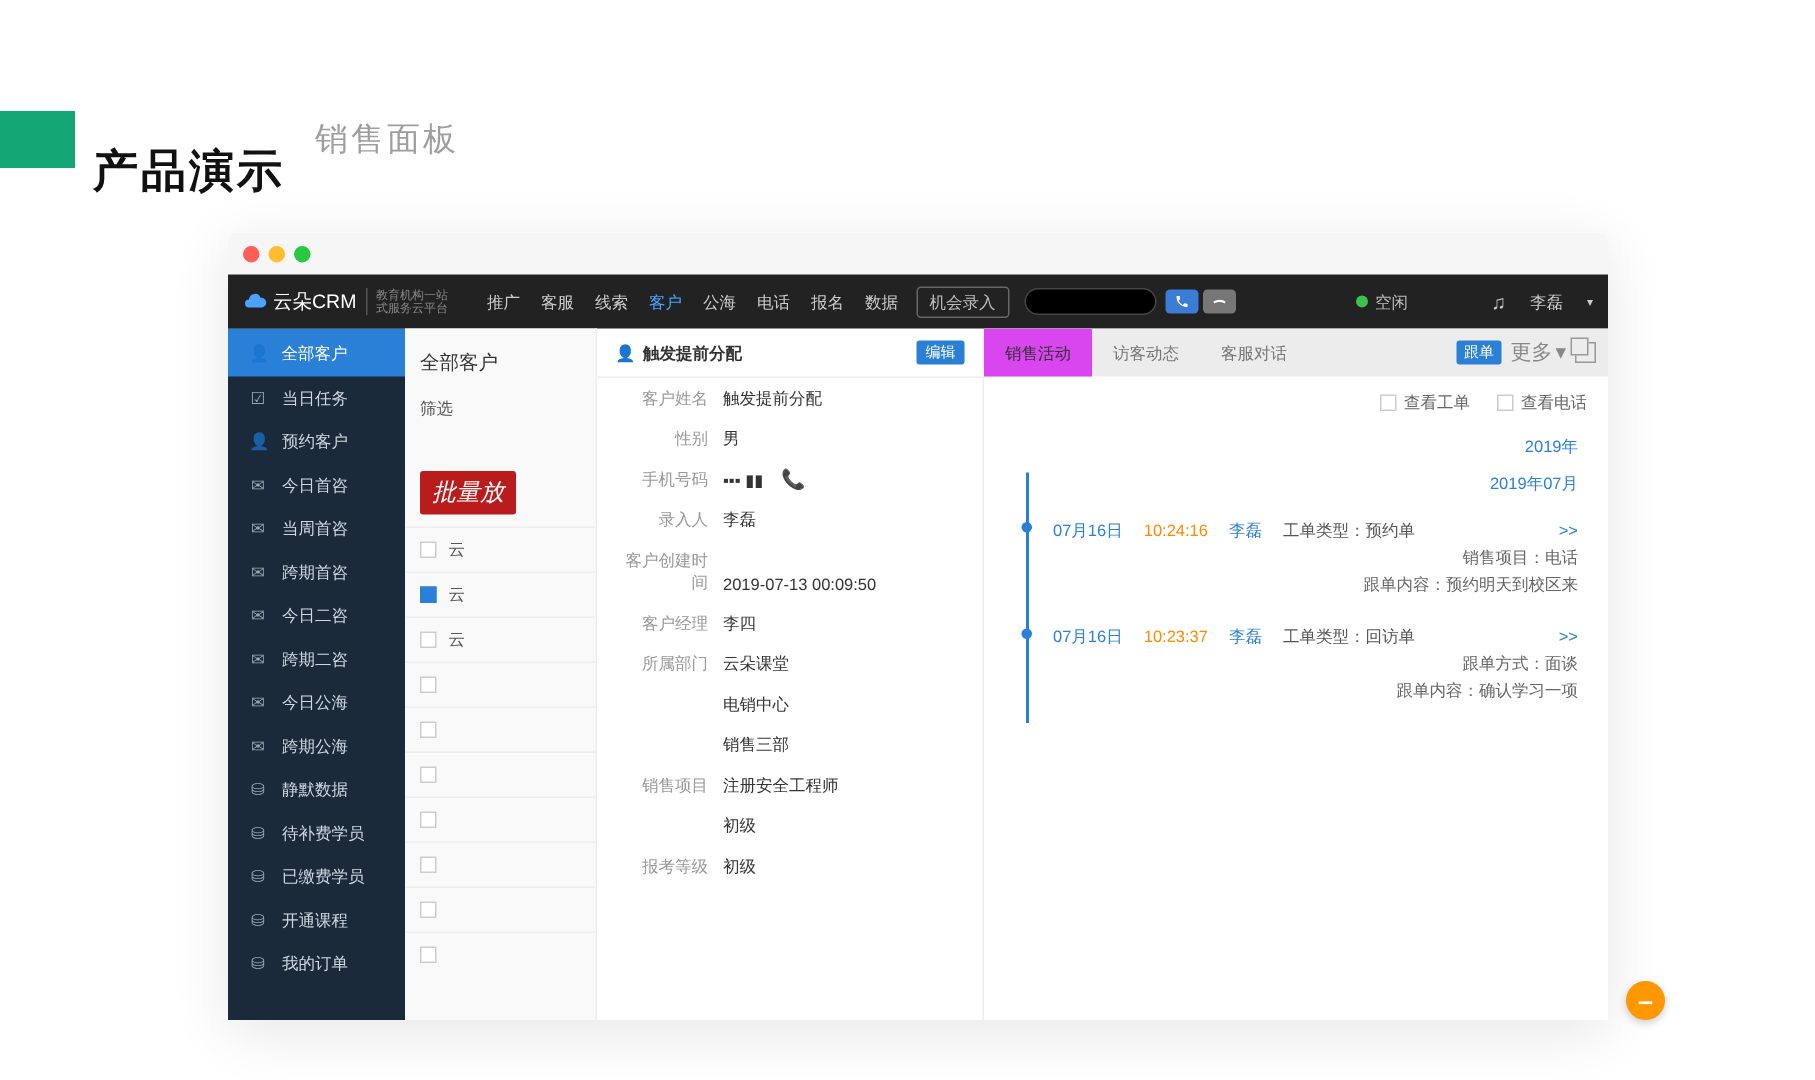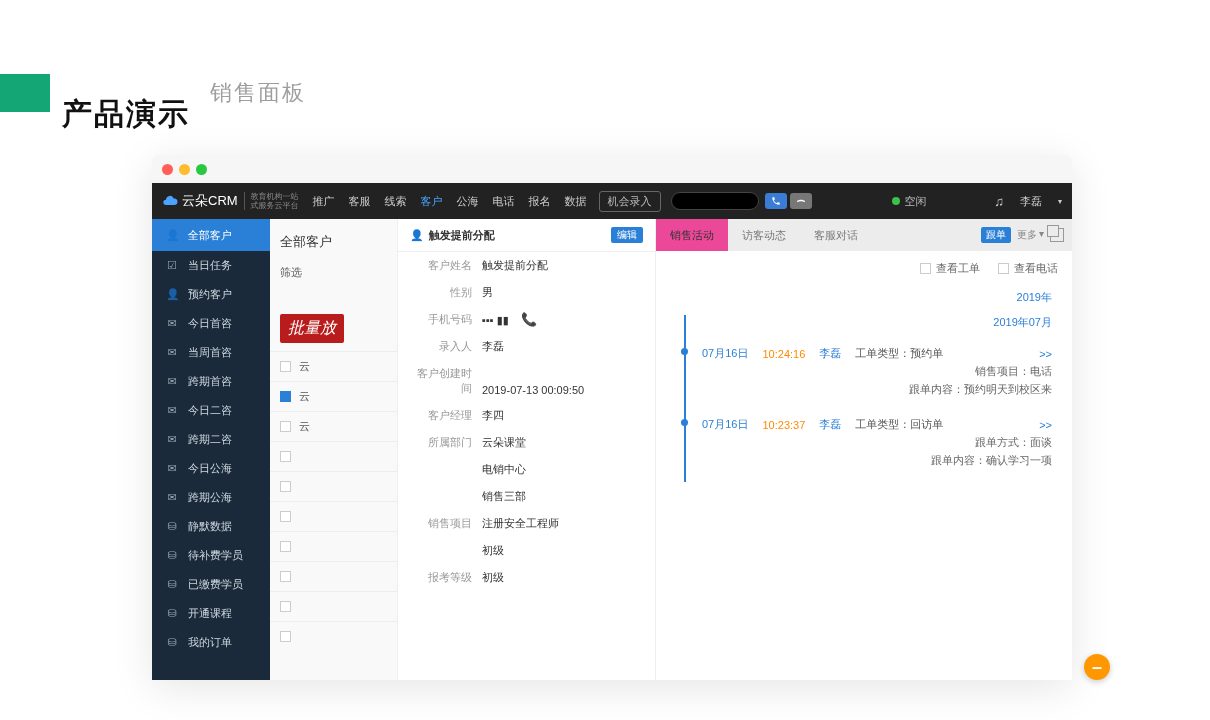--- a/index.html
+++ b/index.html
@@ -17,21 +17,21 @@
 .dot { width: 11px; height: 11px; border-radius: 50%; }
 .dot.red { background: #ff5f57; }
 .dot.yellow { background: #febc2e; }
 .dot.green { background: #28c840; }
 
 
 .topnav { height: 36px; background: #222; display: flex; align-items: center; color: #bbb; font-size: 11px; position: relative; }
 .logo-wrap { display: flex; align-items: center; padding: 0 10px; gap: 6px; }
 .logo { color: #fff; font-size: 13px; display: flex; align-items: center; gap: 4px; }
 .logo-tag { font-size: 8px; line-height: 9px; color: #888; border-left: 1px solid #555; padding-left: 6px; }
-.nav-items { display: flex; gap: 14px; margin-left: 4px; }
+.nav-items { display: flex; gap: 14px; margin-left: 16px; }
 .nav-item { cursor: pointer; color: #ccc; }
 .nav-item.active { color: #4aa3ff; }
 .opportunity-btn { border: 1px solid #666; border-radius: 3px; padding: 2px 8px; margin-left: 12px; cursor: pointer; }
 .input-pill { width: 88px; height: 18px; background: #000; border: 1px solid #444; border-radius: 9px; margin-left: 10px; }
 .call-btns { display: flex; gap: 3px; margin-left: 6px; }
 .cb { width: 22px; height: 16px; border-radius: 3px; display: flex; align-items: center; justify-content: center; font-size: 10px; }
 .cb.blue { background: #3b7cd4; color: #fff; }
 .cb.grey { background: #777; color: #fff; }
 .status { display: flex; align-items: center; gap: 5px; margin-left: 80px; }
 .status-dot { width: 8px; height: 8px; border-radius: 50%; background: #3cc24a; }
@@ -62,24 +62,24 @@
 .edit-btn { background: #2a7fd6; color: #fff; font-size: 10px; padding: 1px 6px; border-radius: 2px; cursor: pointer; }
 .drow { display: flex; padding: 6px 12px; align-items: flex-end; }
 .dlabel { width: 72px; text-align: right; color: #999; font-size: 11px; padding-right: 10px; }
 .dval { color: #333; }
 .phone-ico { color: #3cc24a; margin-left: 12px; font-size: 13px; }
 
 
 .activity { flex: 1; background: #fff; font-size: 11px; overflow: hidden; }
 .act-tabs { height: 32px; background: #ececec; display: flex; align-items: stretch; position: relative; }
 .act-tab { padding: 0 14px; display: flex; align-items: center; color: #777; cursor: pointer; }
-.act-tab.active { background: #ec4899; color: #333; }
+.act-tab.active { background: #d946ef; color: #333; }
 .act-right { position: absolute; right: 8px; display: flex; align-items: center; gap: 6px; height: 100%; }
 .tag-btn { background: #2a7fd6; color: #fff; padding: 1px 5px; border-radius: 2px; font-size: 10px; }
-.more-btn { color: #888; font-size: 10px; display: flex; align-items: flex-start; gap: 2px; }
+.more-btn { color: #888; font-size: 14px; display: flex; align-items: flex-start; gap: 2px; }
 .copy-ico { width: 14px; height: 14px; border: 1px solid #999; position: relative; }
 .copy-ico::after { content: ''; position: absolute; width: 10px; height: 10px; border: 1px solid #999; left: -4px; top: -4px; background: #ececec; }
 
 .act-filter { display: flex; justify-content: flex-end; gap: 18px; padding: 10px 14px; color: #666; }
 .fchk { display: flex; align-items: center; gap: 5px; }
 .fbox { width: 11px; height: 11px; border: 1px solid #ccc; }
 
 .timeline { padding: 0 20px; text-align: right; }
 .year { color: #2a7fd6; font-size: 11px; margin: 4px 0 10px 0; }
 .month-block { border-left: 2px solid #2a7fd6; margin-left: 8px; padding-left: 16px; position: relative; }

